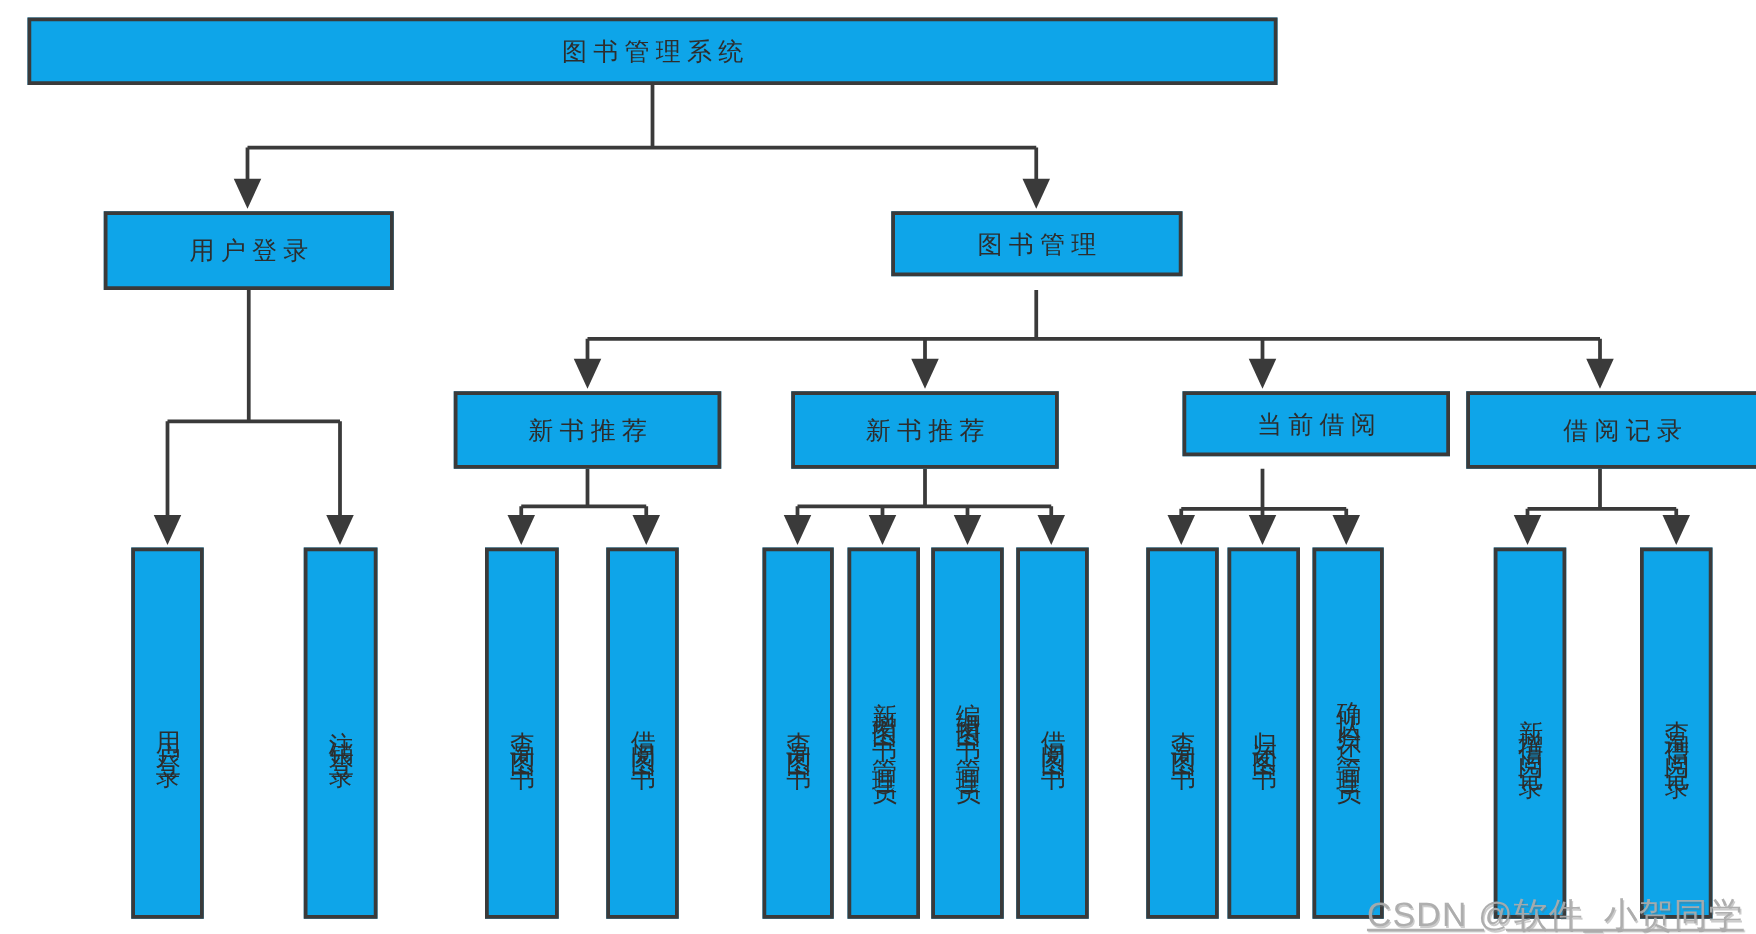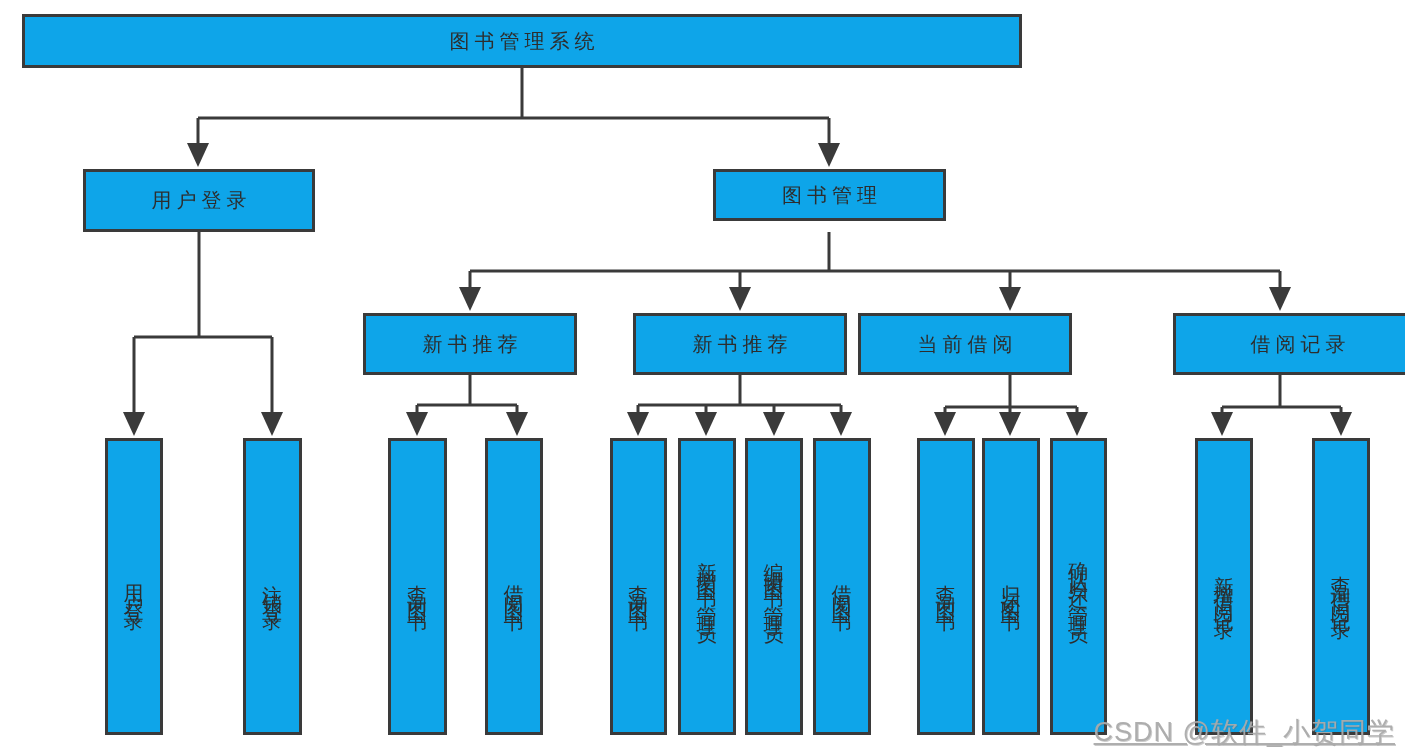--- a/index.html
+++ b/index.html
@@ -119,21 +119,21 @@
   <div class="node hbox" style="left:713px;top:169px;width:233px;height:52px;">
     <span class="label">图书管理</span>
   </div>
 
   <div class="node hbox" style="left:363px;top:313px;width:214px;height:62px;">
     <span class="label">新书推荐</span>
   </div>
   <div class="node hbox" style="left:633px;top:313px;width:214px;height:62px;">
     <span class="label">新书推荐</span>
   </div>
-  <div class="node hbox" style="left:858px;top:313px;width:214px;height:62px;">
+  <div class="node hbox" style="left:946px;top:313px;width:214px;height:52px;">
     <span class="label">当前借阅</span>
   </div>
   <div class="node hbox" style="left:1173px;top:313px;width:250px;height:62px;">
     <span class="label">借阅记录</span>
   </div>
 
   <div class="node vbox" style="left:105px;top:438px;width:58px;height:297px;">
     <span class="label">用户登录</span>
   </div>
   <div class="node vbox" style="left:243px;top:438px;width:59px;height:297px;">

